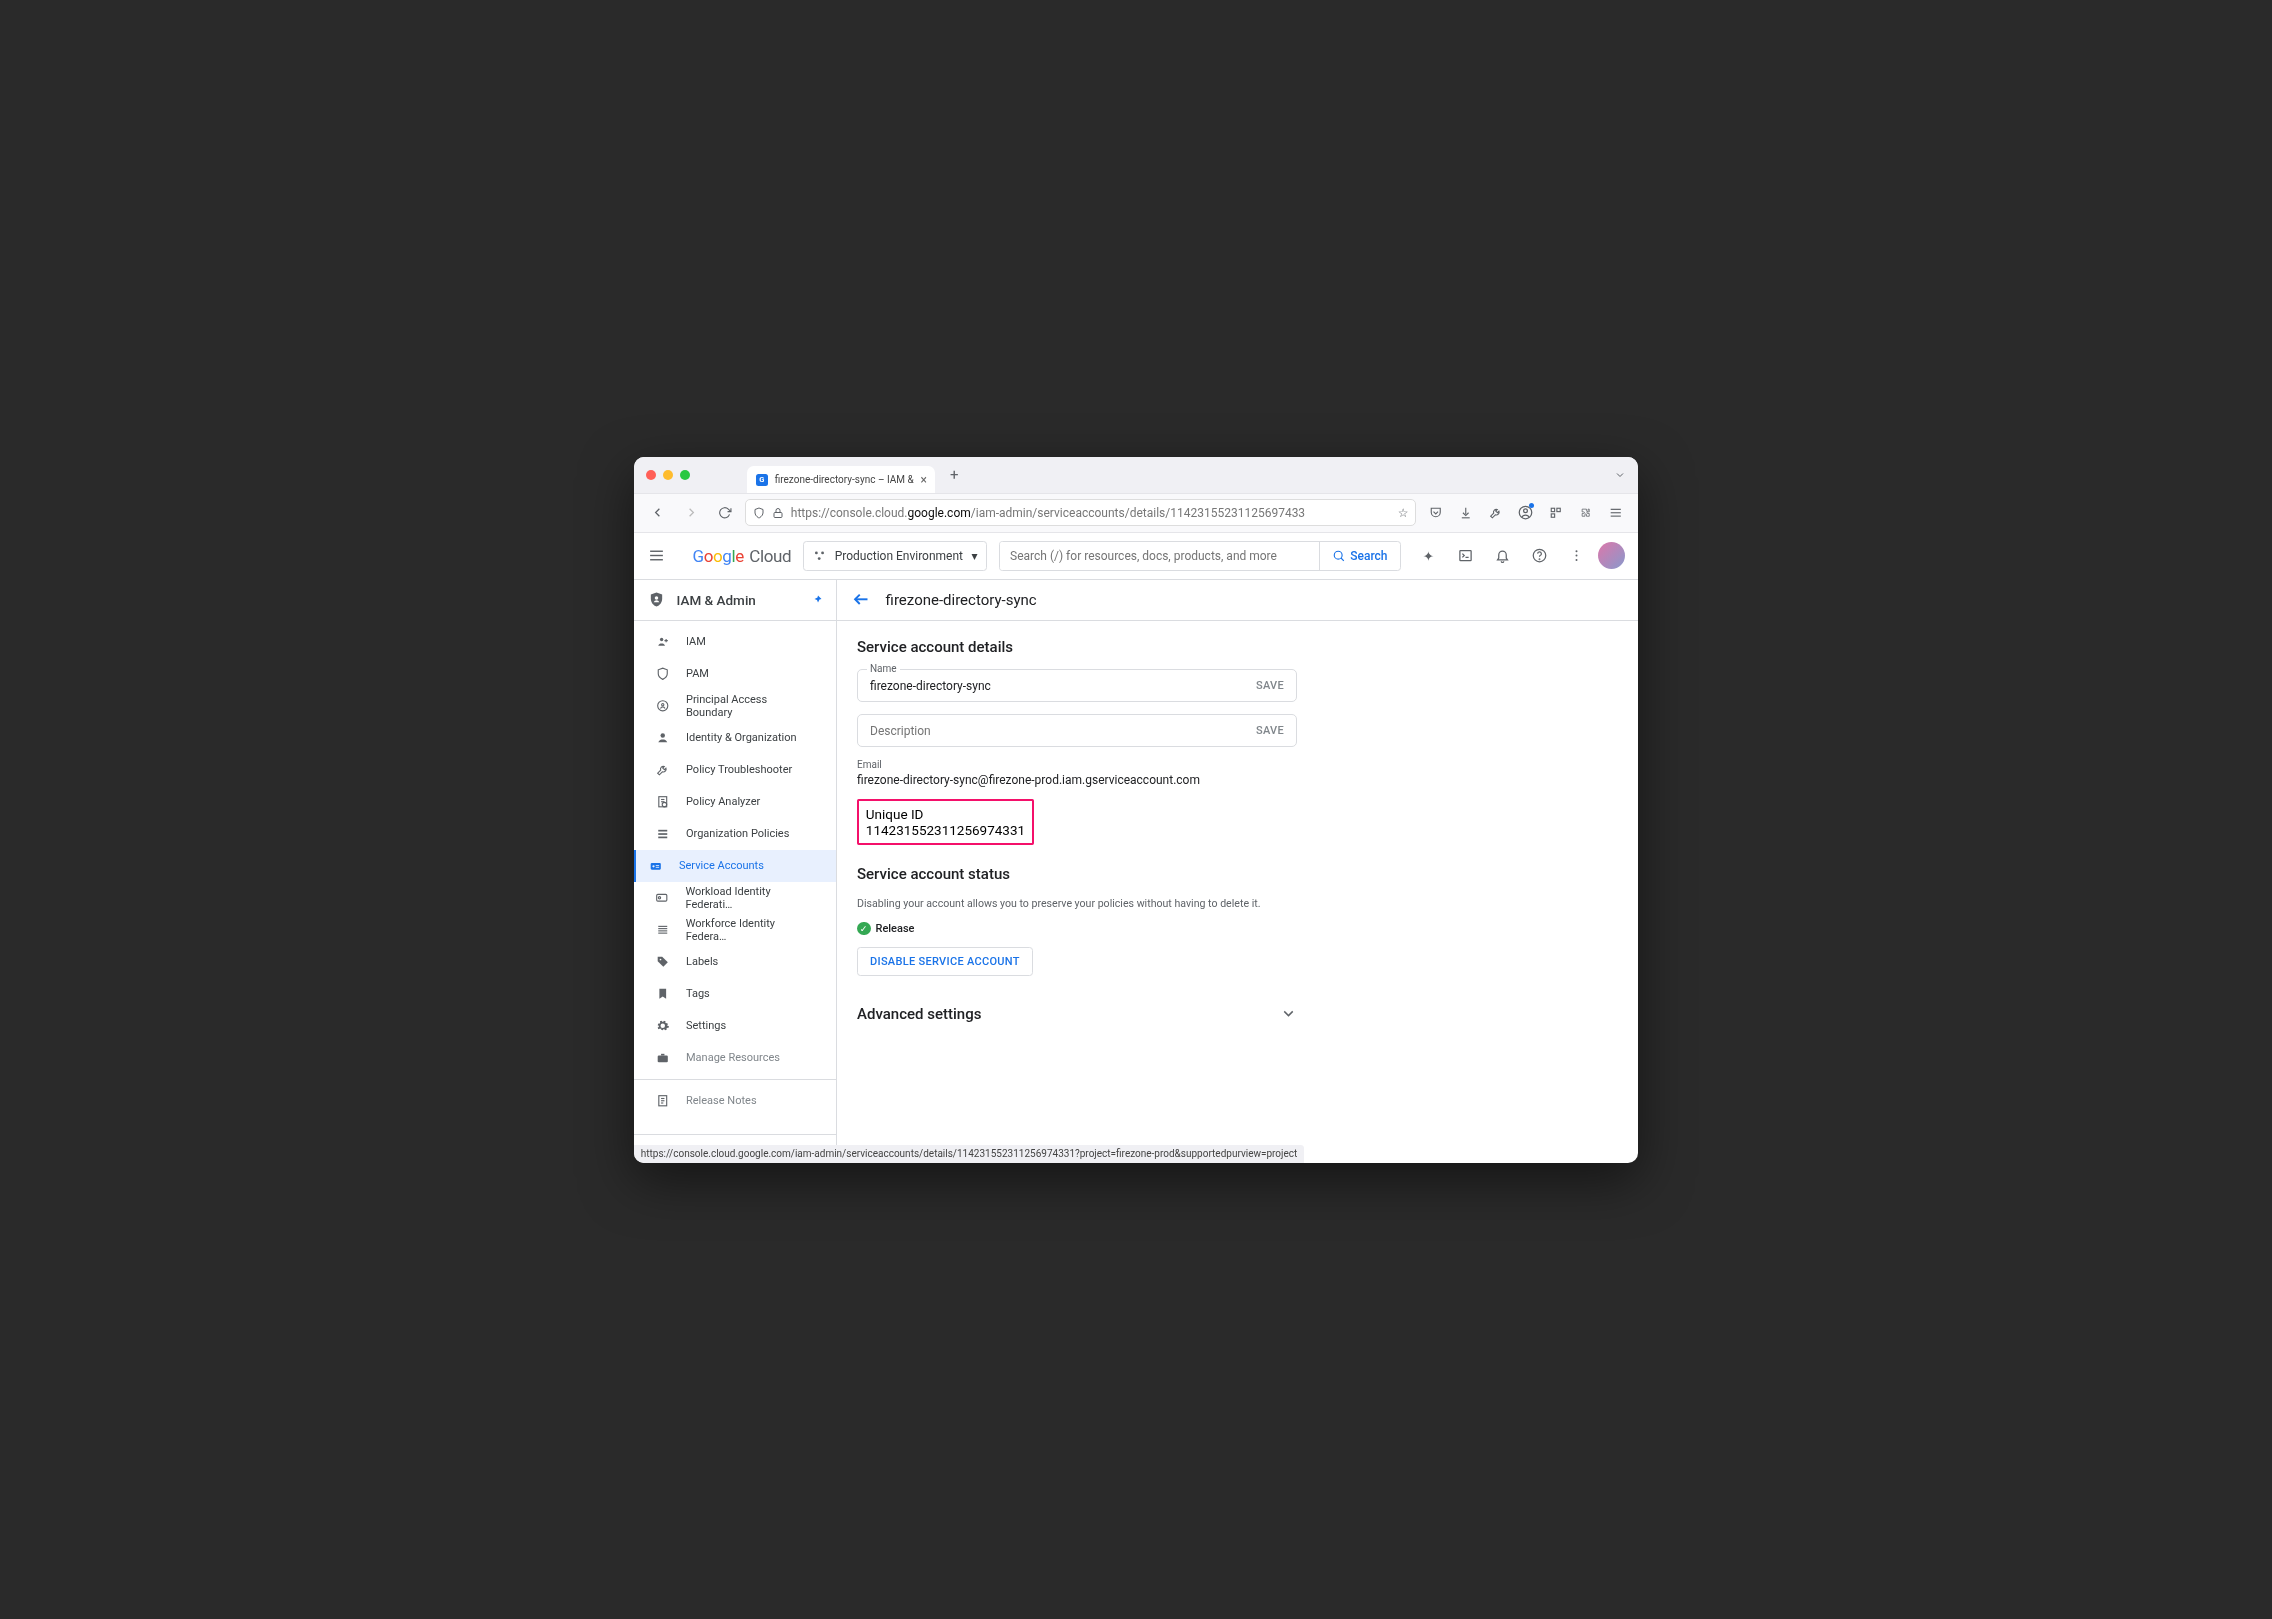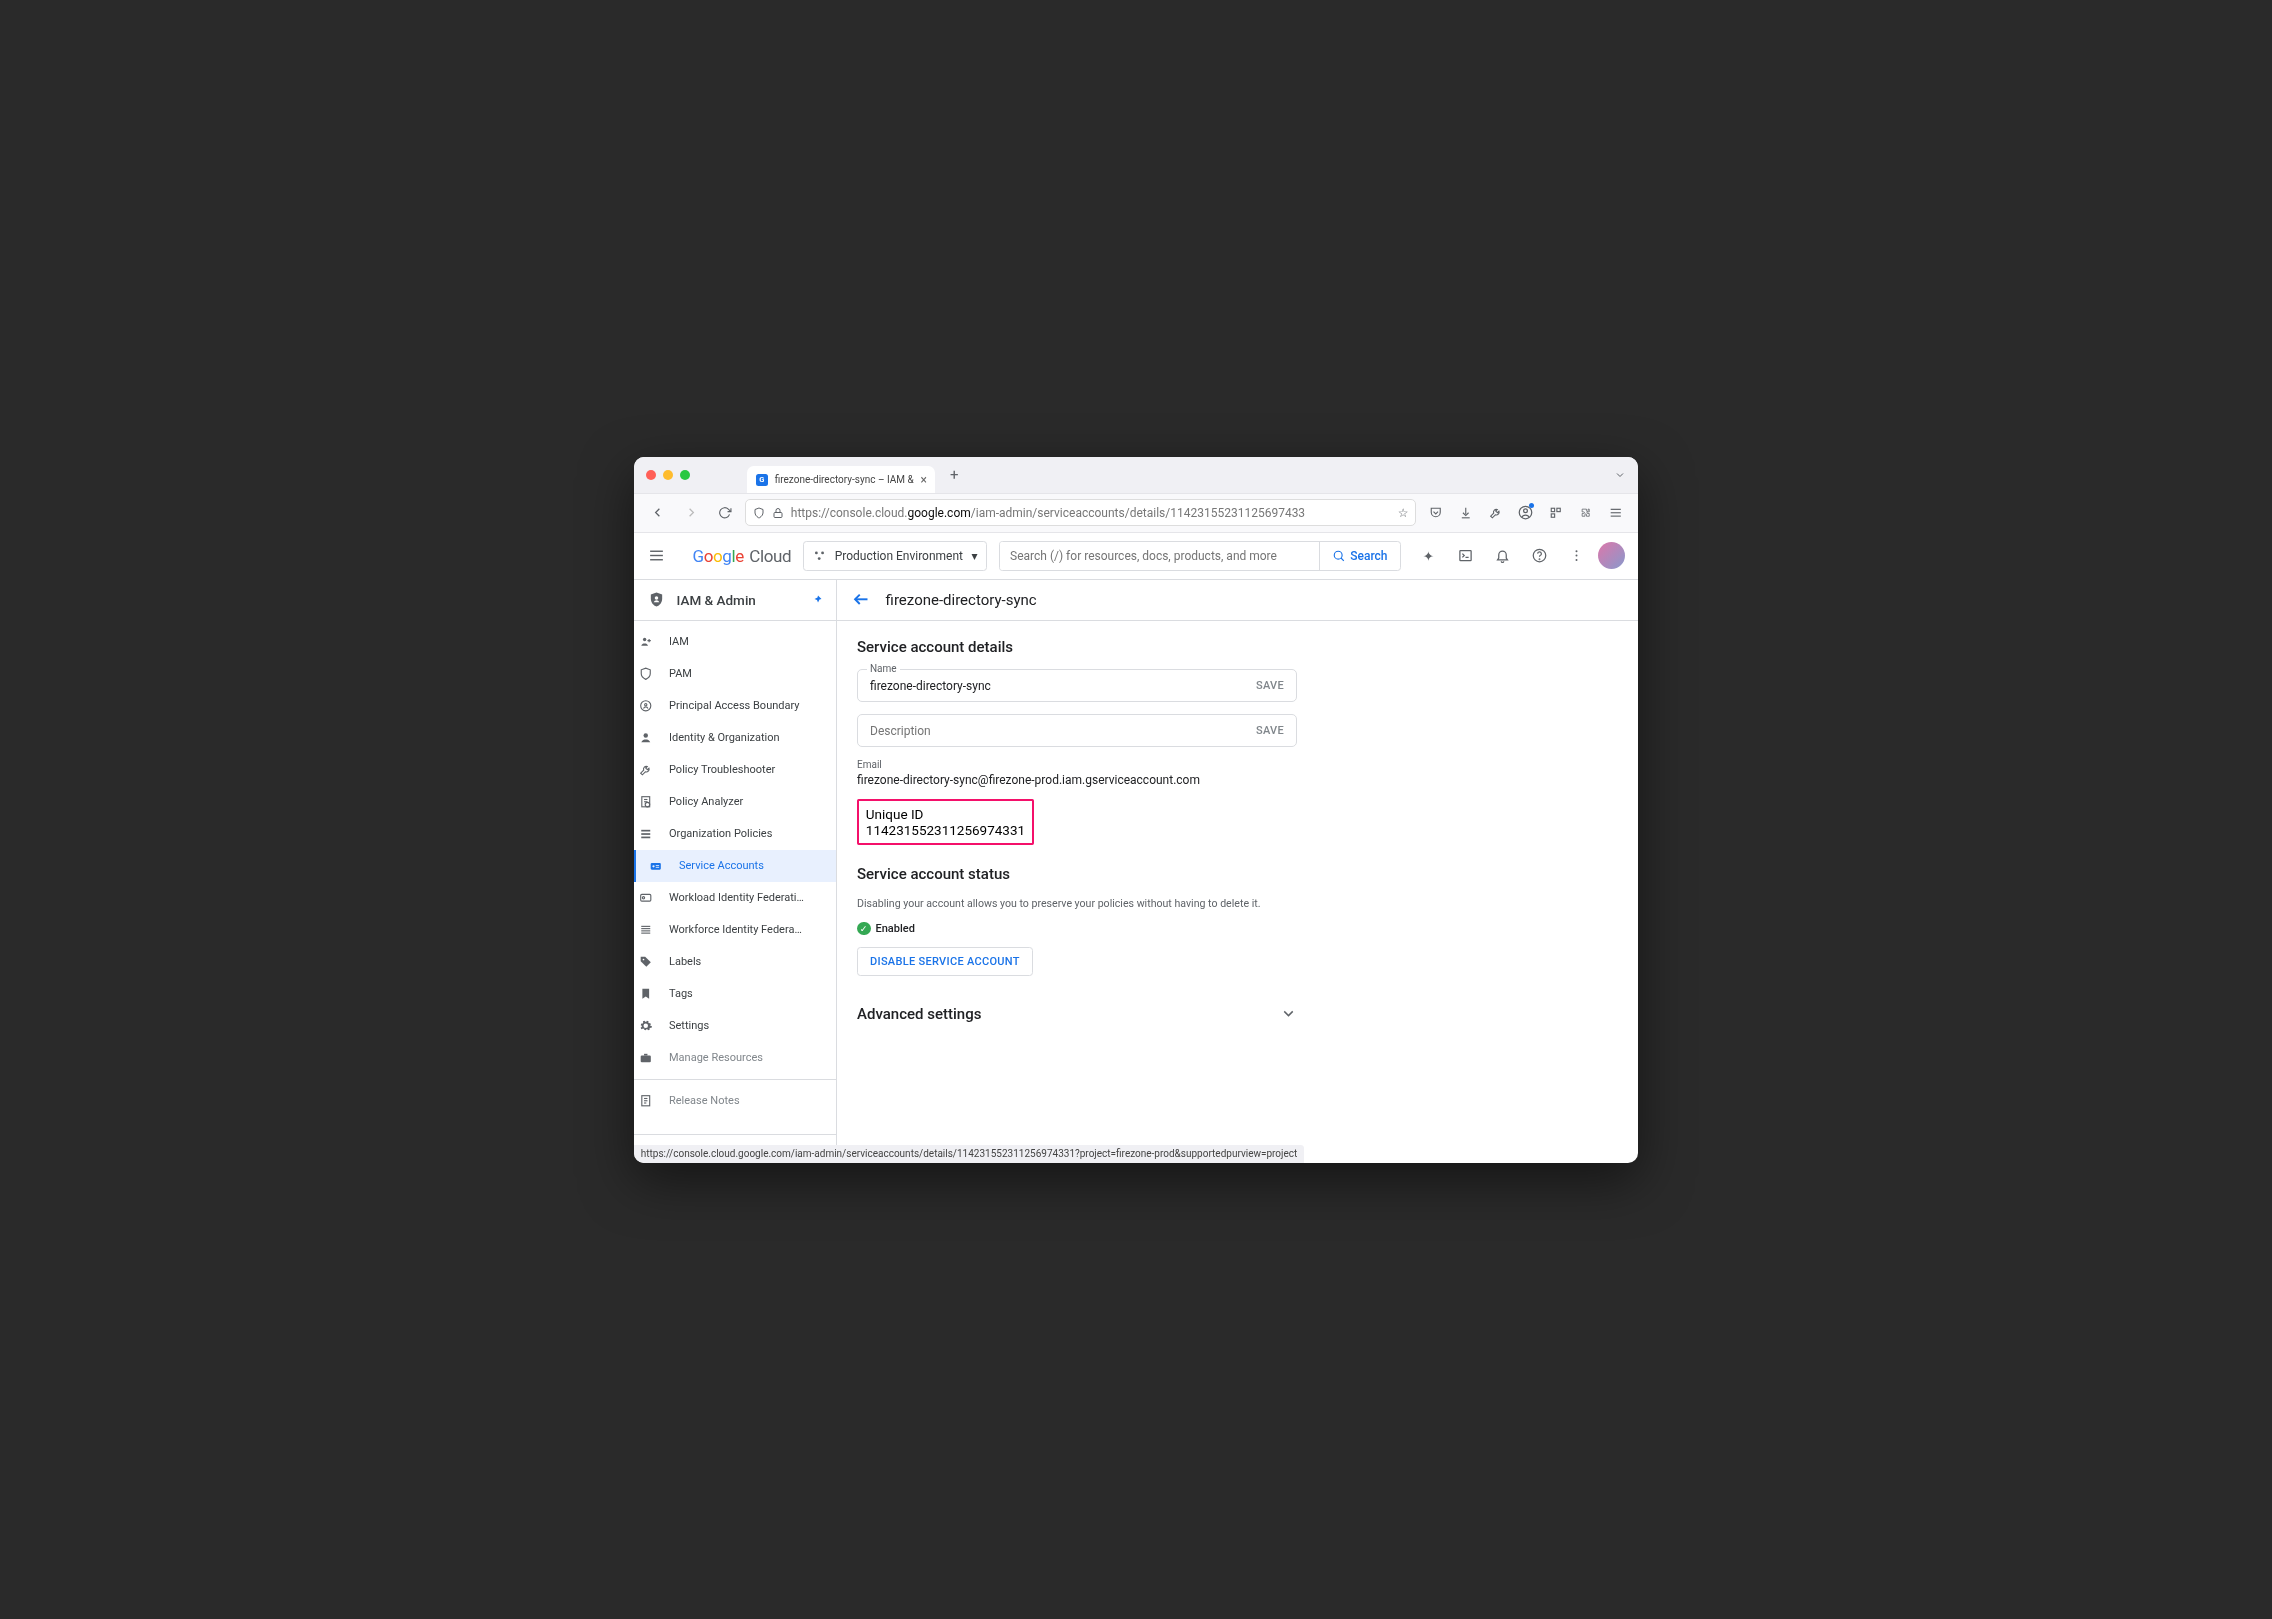--- a/index.html
+++ b/index.html
@@ -45,21 +45,21 @@
 .avatar { width:27px;height:27px;border-radius:50%; background:linear-gradient(135deg,#d7a,#89c); }
 
 
 .app-body { flex:1; display:flex; overflow:hidden; position:relative; }
 .sidebar { width: 203px; border-right:0.8px solid #dadce0; display:flex; flex-direction:column; }
 .side-head { height:41px; display:flex; align-items:center; padding:0 13.5px; gap:12px; border-bottom:0.8px solid #dadce0; }
 .side-head .shield { color:#5f6368; }
 .side-head .title { font-size:13.5px; color:#3c4043; font-weight:500; flex:1;}
 .side-head .pin { color:#1a73e8; }
 .side-list { flex:1; overflow:auto; padding:5px 0;}
-.si { height:32px; display:flex; align-items:center; padding:0 3px; gap:15px; color:#3c4043; font-size:11px; cursor:pointer; }
+.si { height:32px; display:flex; align-items:center; padding:0 20px; gap:15px; color:#3c4043; font-size:11px; cursor:pointer; }
 .si .ic { width:17px;color:#5f6368; display:flex;align-items:center;justify-content:center;}
 .si.active { background:#e8f0fe; color:#1a73e8; border-left:2.5px solid #1a73e8; padding-left:11px;}
 .si.active .ic { color:#1a73e8; }
 .si.muted { color:#80868b; }
 .side-sep { height:0.8px; background:#dadce0; margin:5px 0; }
 .collapse { height:29px; border-top:0.8px solid #dadce0; display:flex;align-items:center;padding:0 13.5px;color:#5f6368;}
 
 .main { flex:1; display:flex; flex-direction:column; overflow:hidden; position:relative; }
 .main-head { height:41px; display:flex; align-items:center; padding:0 15px; gap:15px; border-bottom:0.8px solid #dadce0;}
 .back { color:#1a73e8; }
@@ -460,21 +460,21 @@
         <div class="highlight">
           <div class="k">Unique ID</div>
           <div class="v">114231552311256974331</div>
         </div>
 
         <div class="status-sec">
           <h2>Service account status</h2>
           <p>Disabling your account allows you to preserve your policies without having to delete it.</p>
           <div class="enabled">
             <span class="chk">✓</span>
-            <span>Enabled</span>
+            <span>Release</span>
           </div>
           <button class="btn-outline">DISABLE SERVICE ACCOUNT</button>
         </div>
 
         <div class="adv-row">
           <h2>Advanced settings</h2>
           <span class="chev">
                 <svg width="17" height="17" viewBox="0 0 24 24" fill="none" stroke="currentColor" stroke-width="2">
                   <polyline points="6 9 12 15 18 9"></polyline>
                 </svg>

